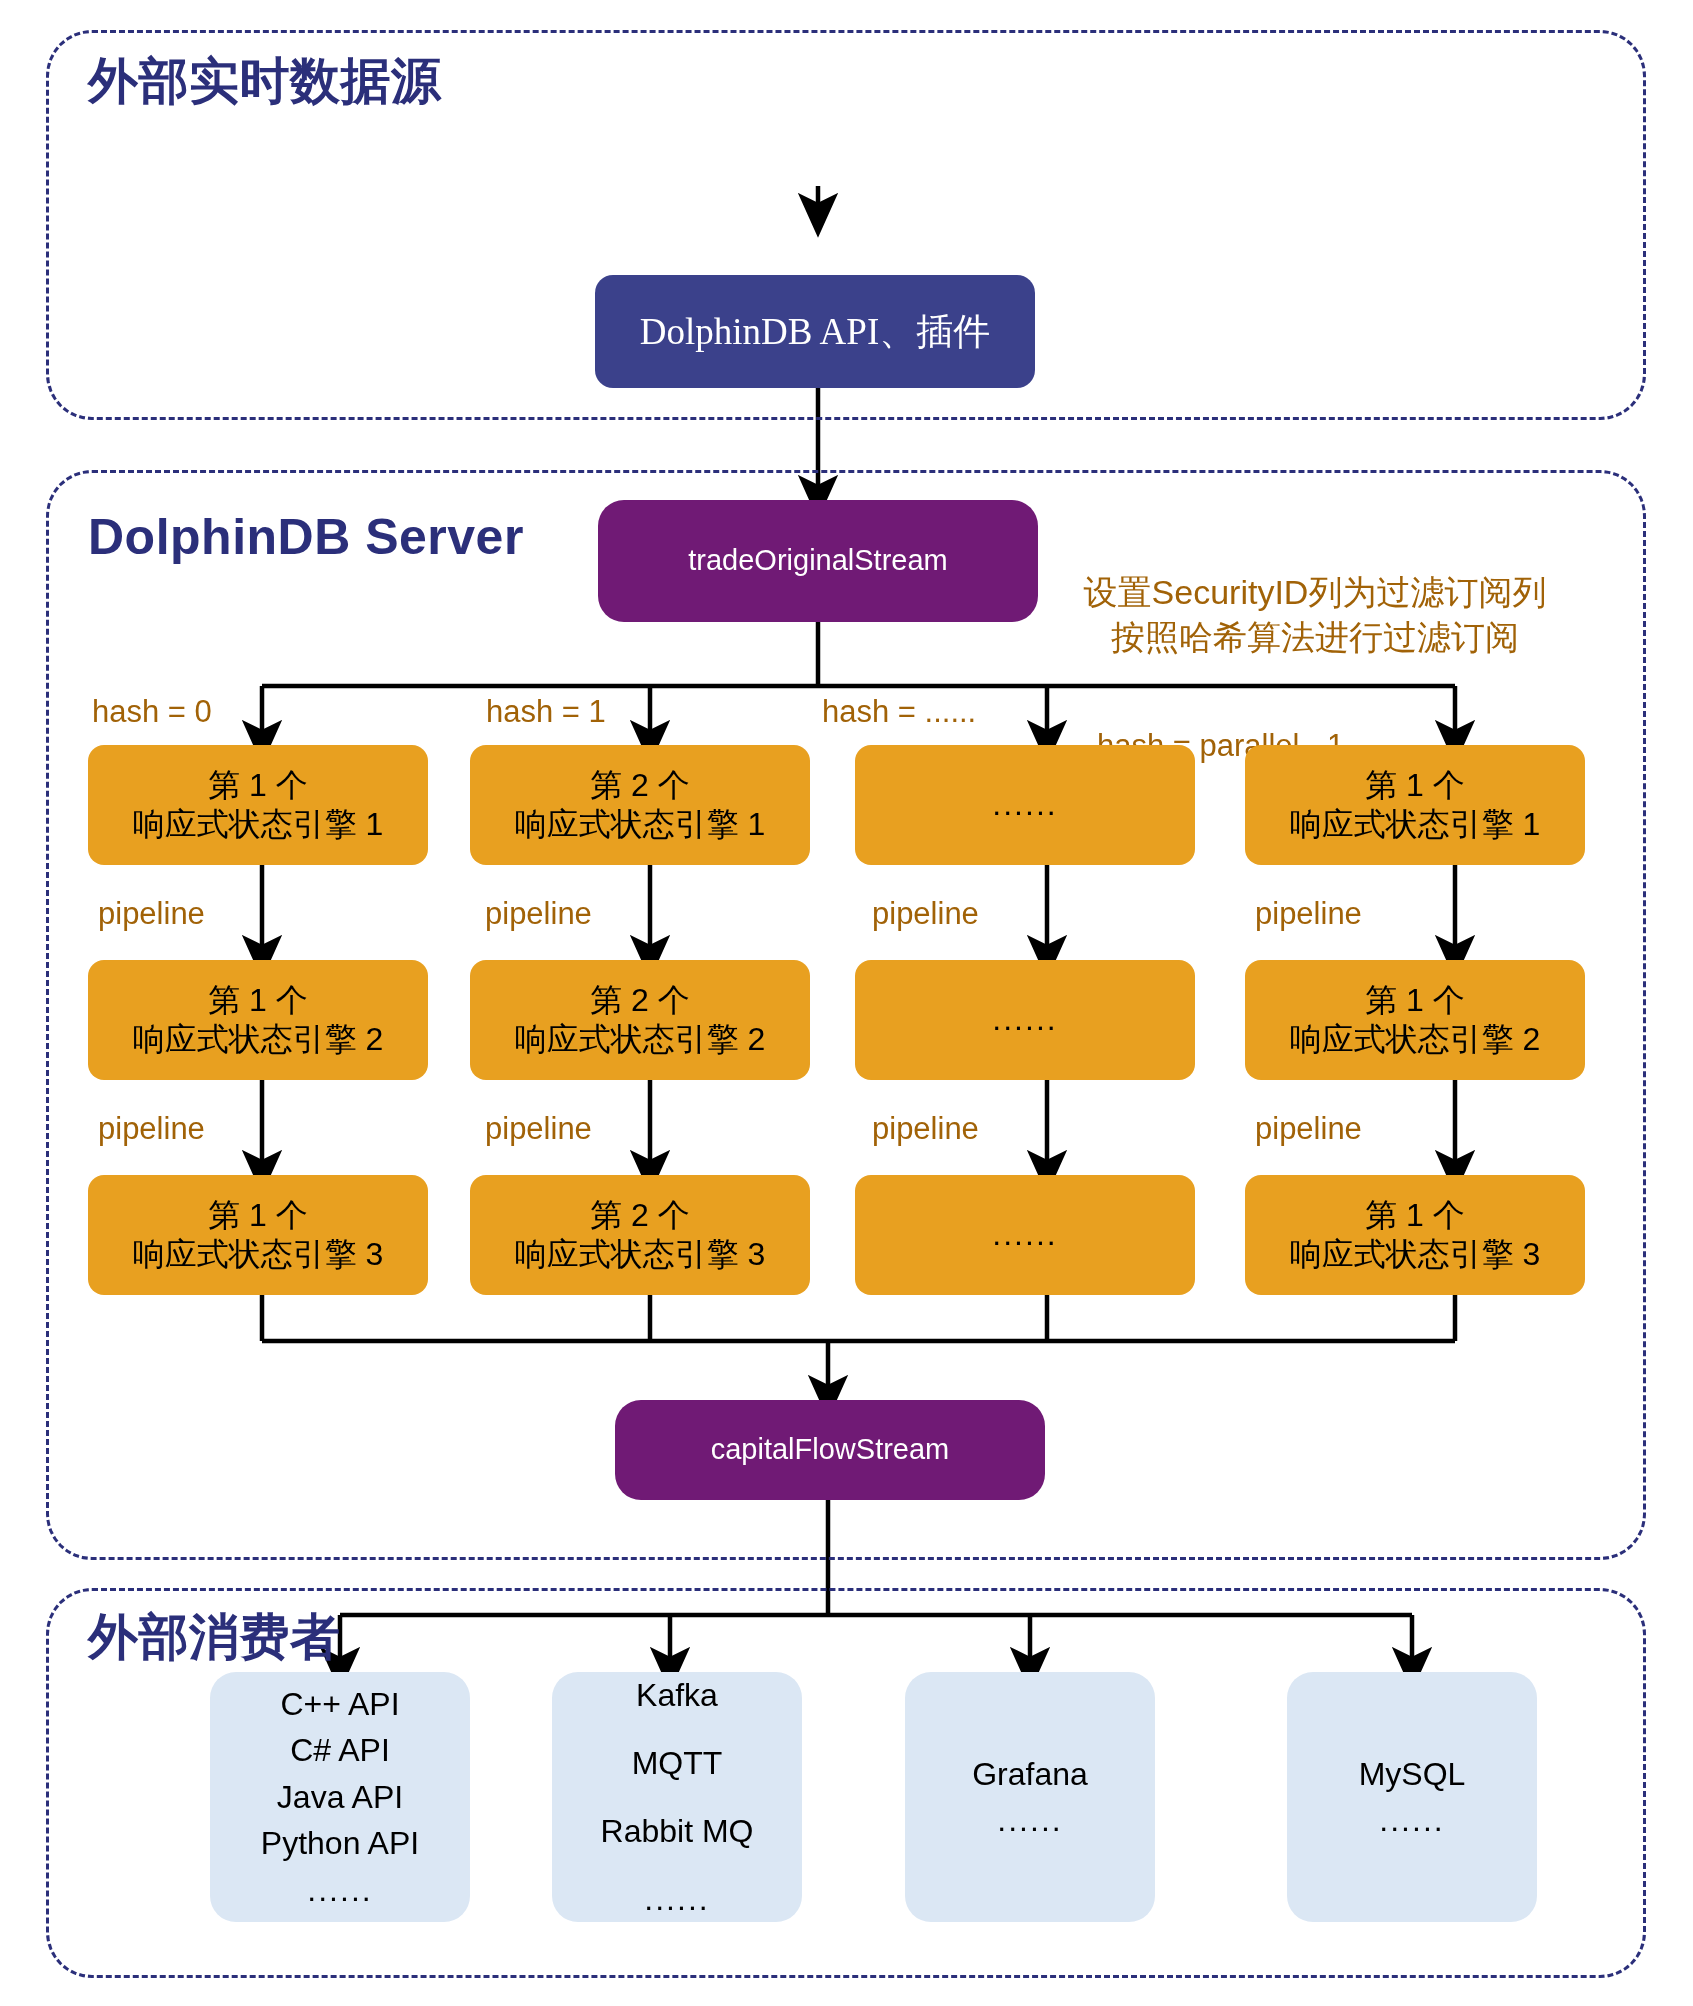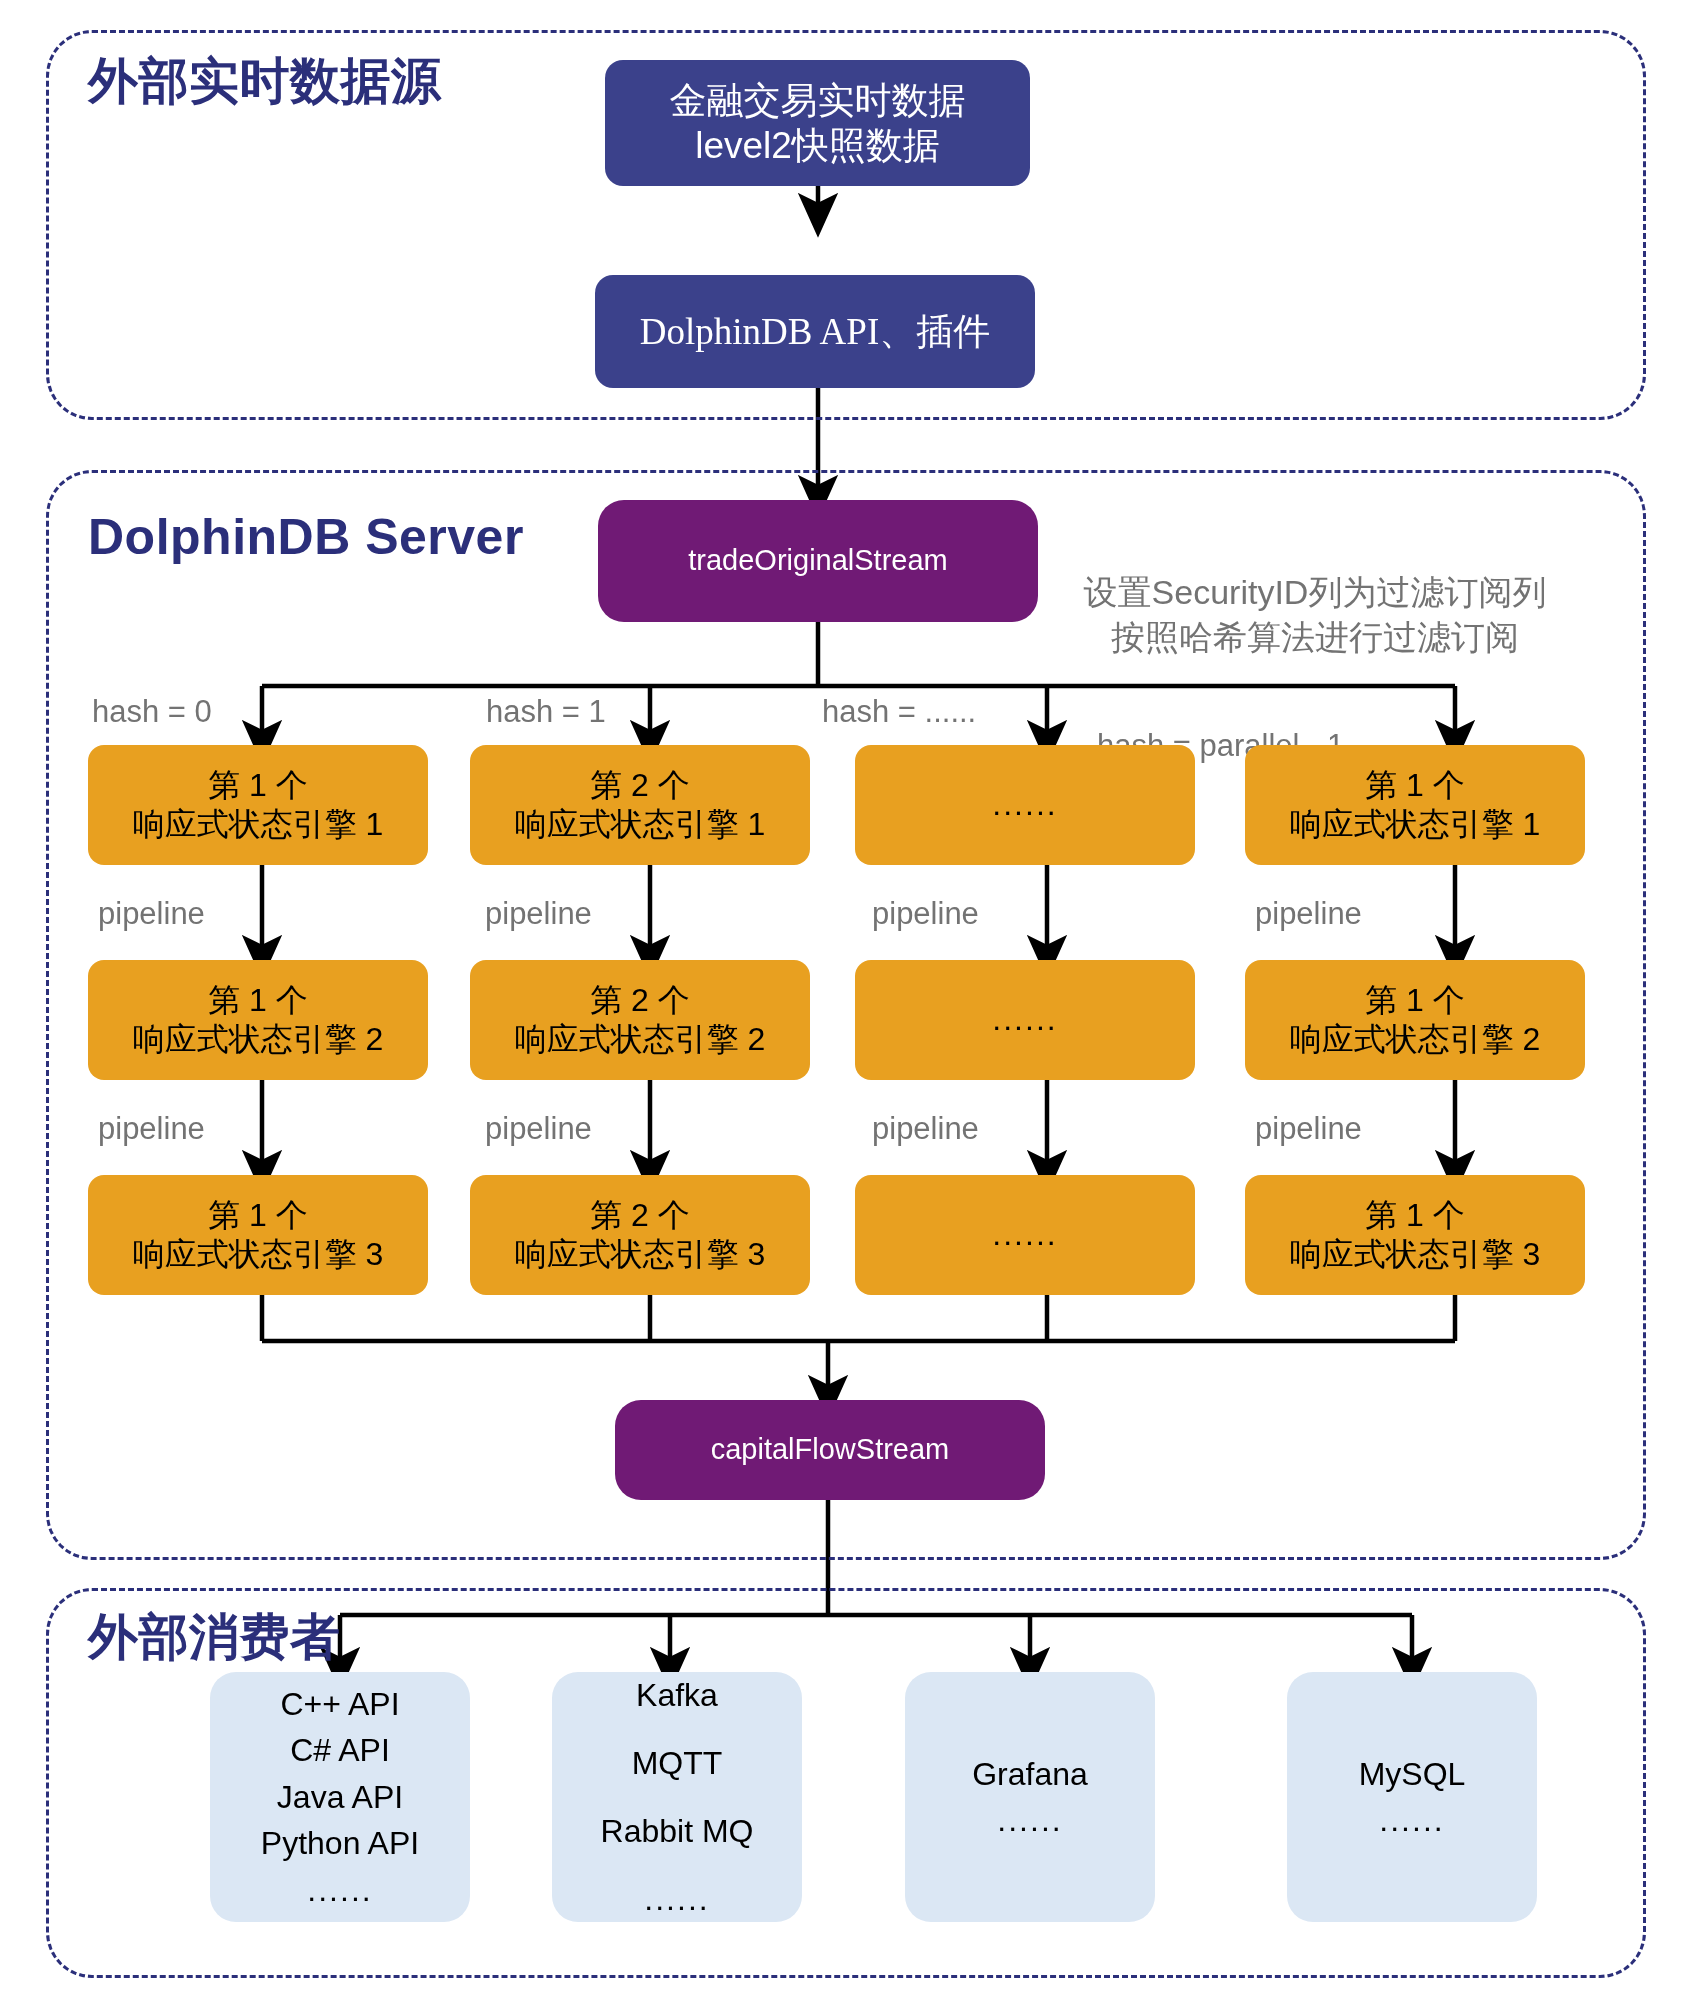--- a/index.html
+++ b/index.html
@@ -65,21 +65,21 @@
     background: #DBE7F4;
     color: #000000;
     border-radius: 26px;
     font-size: 32px;
     line-height: 1.45;
   }
   .node-line { display: block; }
   
   .label {
     position: absolute;
-    color: #737373;
+    color: #a16207;
     white-space: nowrap;
   }
   .label-edge {
     font-size: 31px;
   }
   .label-note {
     font-size: 34px;
     text-align: center;
     line-height: 1.32;
     white-space: normal;
@@ -142,24 +142,20 @@
       <line x1="340" y1="1615" x2="340" y2="1672" marker-end="url(#arrow)"></line>
       <line x1="670" y1="1615" x2="670" y2="1672" marker-end="url(#arrow)"></line>
       <line x1="1030" y1="1615" x2="1030" y2="1672" marker-end="url(#arrow)"></line>
       <line x1="1412" y1="1615" x2="1412" y2="1672" marker-end="url(#arrow)"></line>
     </g>
   </svg>
 
   <div class="group" style="left:46px; top:30px; width:1600px; height:390px;"></div>
   <div class="group-title" style="left:88px; top:48px;">外部实时数据源</div>
 
-  <div class="node node-darkblue" style="left:605px; top:60px; width:425px; height:126px;">
-    <span class="node-line">金融交易实时数据</span>
-    <span class="node-line">level2快照数据</span>
-  </div>
 
   <div class="node node-darkblue" style="left:595px; top:275px; width:440px; height:113px;font-family:Liberation Serif, serif;">
     <span class="node-line">DolphinDB API、插件</span>
   </div>
 
   <div class="group" style="left:46px; top:470px; width:1600px; height:1090px;"></div>
   <div class="group-title" style="left:88px; top:508px;">DolphinDB Server</div>
 
   <div class="node node-blue" style="left:598px; top:500px; width:440px; height:122px;">
     <span class="node-line">tradeOriginalStream</span>

